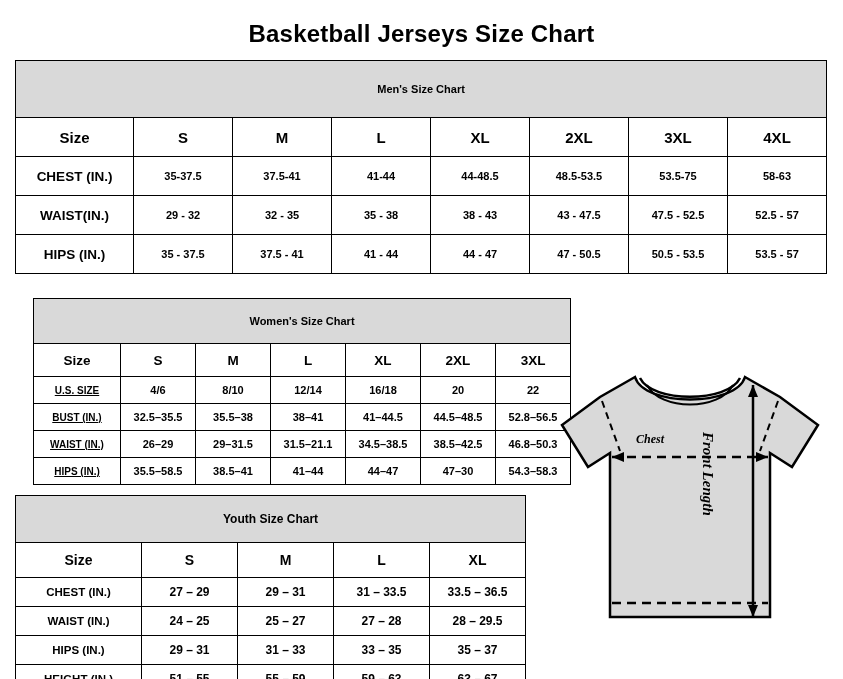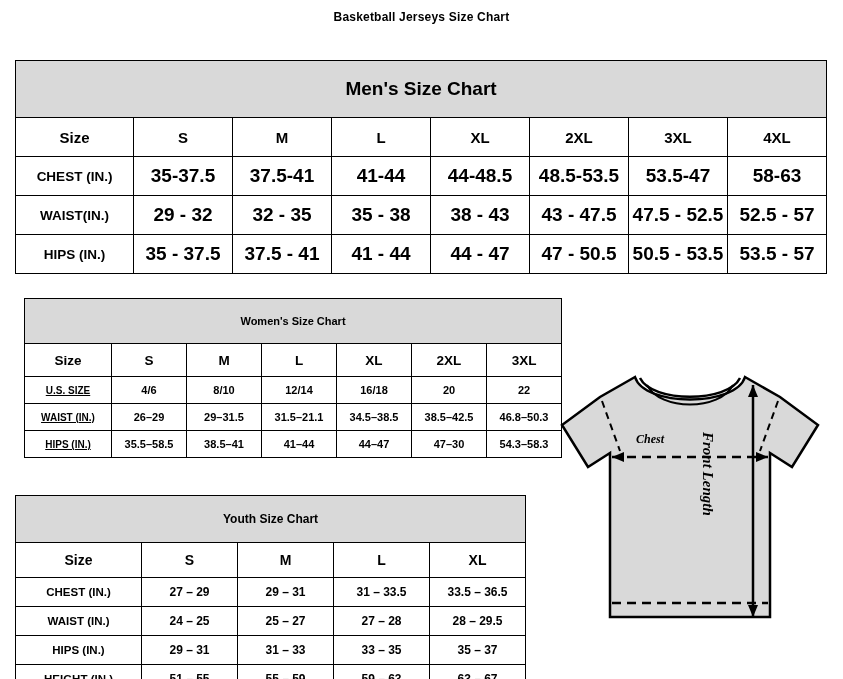--- a/index.html
+++ b/index.html
@@ -10,23 +10,23 @@
   body {
     width: 843px;
     height: 679px;
     font-family: "Liberation Sans", sans-serif;
     color: #000000;
     position: relative;
     overflow: hidden;
   }
   .page-title {
     text-align: center;
-    font-size: 12px;
-    font-weight: bold;
-    margin: 10px 0 0 0;
+    font-size: 24px;
+    font-weight: bold;
+    margin: 20px 0 0 0;
     letter-spacing: 0.2px;
   }
   table {
     border-collapse: collapse;
     table-layout: fixed;
   }
   table td, table th {
     border: 1px solid #000000;
     text-align: center;
     vertical-align: middle;
@@ -40,35 +40,35 @@
   }
   
   #mens-table {
     position: absolute;
     left: 15px;
     top: 60px;
     width: 812px;
   }
   #mens-table td {
     height: 36px;
-    font-size: 19px;
+    font-size: 11px;
     font-weight: bold;
   }
   #mens-table .hdr td {
     font-size: 15px;
     font-weight: bold;
   }
   #mens-table .rowlabel {
     font-size: 13.5px;
     font-weight: bold;
   }
   
   #womens-table {
     position: absolute;
-    left: 24px;
+    left: 33px;
     top: 298px;
     width: 537px;
   }
   #womens-table td {
     height: 24px;
     font-size: 11px;
     font-weight: bold;
   }
   #womens-table .hdr td {
     font-size: 13.5px;
@@ -161,21 +161,21 @@
       <td>3XL</td>
       <td>4XL</td>
     </tr>
     <tr>
       <td class="rowlabel">CHEST (IN.)</td>
       <td>35-37.5</td>
       <td>37.5-41</td>
       <td>41-44</td>
       <td>44-48.5</td>
       <td>48.5-53.5</td>
-      <td>53.5-47</td>
+      <td>53.5-75</td>
       <td>58-63</td>
     </tr>
     <tr>
       <td class="rowlabel">WAIST(IN.)</td>
       <td>29 - 32</td>
       <td>32 - 35</td>
       <td>35 - 38</td>
       <td>38 - 43</td>
       <td>43 - 47.5</td>
       <td>47.5 - 52.5</td>
@@ -218,20 +218,29 @@
       <td>3XL</td>
     </tr>
     <tr>
       <td class="rowlabel">U.S. SIZE</td>
       <td>4/6</td>
       <td>8/10</td>
       <td>12/14</td>
       <td>16/18</td>
       <td>20</td>
       <td>22</td>
+    </tr>
+    <tr>
+      <td class="rowlabel">BUST (IN.)</td>
+      <td>32.5–35.5</td>
+      <td>35.5–38</td>
+      <td>38–41</td>
+      <td>41–44.5</td>
+      <td>44.5–48.5</td>
+      <td>52.8–56.5</td>
     </tr>
     <tr>
       <td class="rowlabel">WAIST (IN.)</td>
       <td>26–29</td>
       <td>29–31.5</td>
       <td>31.5–21.1</td>
       <td>34.5–38.5</td>
       <td>38.5–42.5</td>
       <td>46.8–50.3</td>
     </tr>

